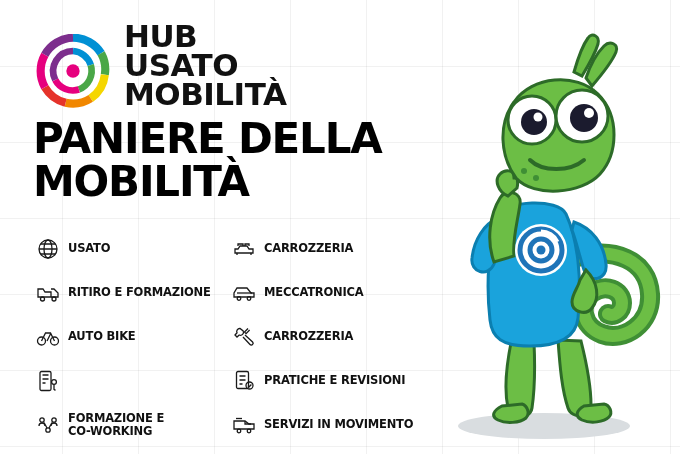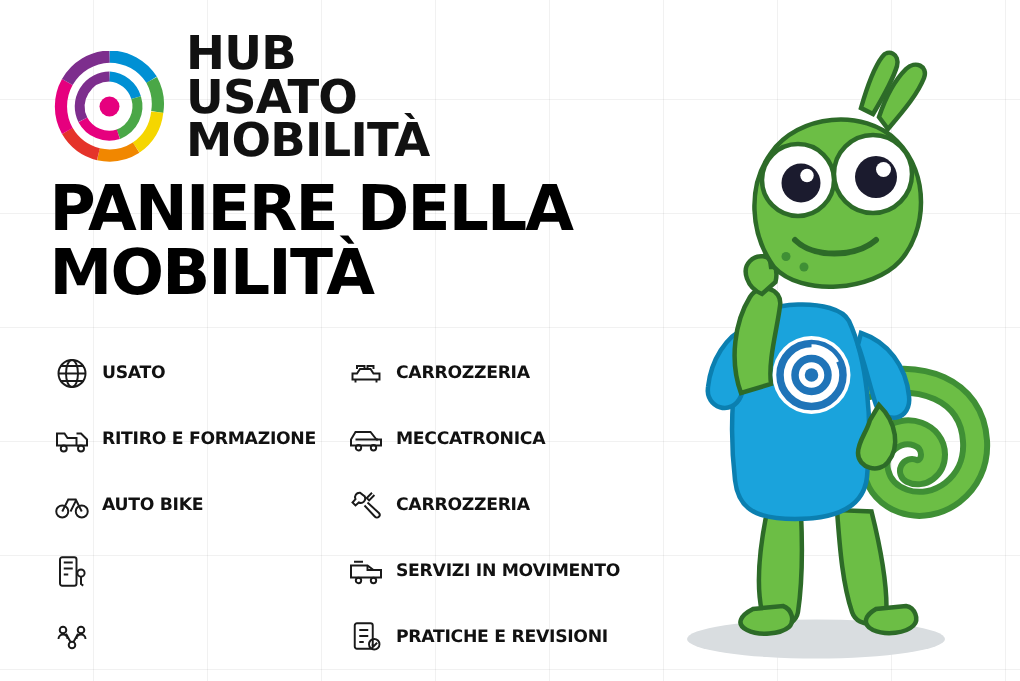--- a/index.html
+++ b/index.html
@@ -213,20 +213,22 @@
 
       <div class="service">
         <span class="svc-icon">
           <svg viewBox="0 0 24 24" width="24" height="24" fill="none" stroke="currentColor" stroke-width="1.3">
             <circle cx="6" cy="7" r="2.2"></circle>
             <circle cx="18" cy="7" r="2.2"></circle>
             <circle cx="12" cy="17" r="2.2"></circle>
             <path d="M3 13c0-2 1.5-3 3-3s3 1 3 3M15 13c0-2 1.5-3 3-3s3 1 3 3M8 9.5l3 5.5M16 9.5l-3 5.5"></path>
           </svg>
         </span>
+        <span class="svc-label">FORMAZIONE E
+CO-WORKING</span>
       </div>
 
     </div>
 
     <div class="col col-right">
 
       <div class="service">
         <span class="svc-icon">
           <svg viewBox="0 0 24 24" width="24" height="24" fill="none" stroke="currentColor" stroke-width="1.3">
             <path d="M3 16v-4h3l2-3h7l2 3h4v4z"></path>
@@ -250,45 +252,45 @@
 
       <div class="service">
         <span class="svc-icon">
           <svg viewBox="0 0 24 24" width="24" height="24" fill="none" stroke="currentColor" stroke-width="1.3">
             <path d="M8 3.5a3 3 0 0 0-3 4.3L3 10l2 2 2.2-2a3 3 0 0 0 4-4z"></path>
             <path d="M11 12l7 7.5a1.8 1.8 0 0 0 2.6-2.5L13 10"></path>
             <path d="M16 3.5l-3.5 3.5 1.6 1.6L17.6 5"></path>
           </svg>
         </span>
         <span class="svc-label">CARROZZERIA</span>
+      </div>
+
+      <div class="service">
+        <span class="svc-icon">
+          <svg viewBox="0 0 24 24" width="24" height="24" fill="none" stroke="currentColor" stroke-width="1.3">
+            <rect x="4.5" y="2.5" width="12" height="17" rx="1.5"></rect>
+            <path d="M7.5 7h6M7.5 11h6M7.5 15h3"></path>
+            <circle cx="17.5" cy="16.5" r="3.5"></circle>
+            <path d="M16 16.6l1.2 1.2 2.2-2.3"></path>
+          </svg>
+        </span>
+        <span class="svc-label">PRATICHE E REVISIONI</span>
       </div>
 
       <div class="service">
         <span class="svc-icon">
           <svg viewBox="0 0 24 24" width="24" height="24" fill="none" stroke="currentColor" stroke-width="1.3">
             <path d="M2 16v-8h11l4 3h5v5z"></path>
             <path d="M13 8v3h6"></path>
             <circle cx="7" cy="18" r="1.8"></circle>
             <circle cx="17" cy="18" r="1.8"></circle>
             <path d="M4 5.5h6"></path>
           </svg>
         </span>
         <span class="svc-label">SERVIZI IN MOVIMENTO</span>
-      </div>
-
-      <div class="service">
-        <span class="svc-icon">
-          <svg viewBox="0 0 24 24" width="24" height="24" fill="none" stroke="currentColor" stroke-width="1.3">
-            <rect x="4.5" y="2.5" width="12" height="17" rx="1.5"></rect>
-            <path d="M7.5 7h6M7.5 11h6M7.5 15h3"></path>
-            <circle cx="17.5" cy="16.5" r="3.5"></circle>
-            <path d="M16 16.6l1.2 1.2 2.2-2.3"></path>
-          </svg>
-        </span>
-        <span class="svc-label">PRATICHE E REVISIONI</span>
       </div>
 
     </div>
   </div>
 
   <div id="mascot">
     <svg viewBox="0 0 250 440" width="250" height="440">
 
       <ellipse cx="120" cy="418" rx="86" ry="13" fill="#d9dde0"></ellipse>
 

